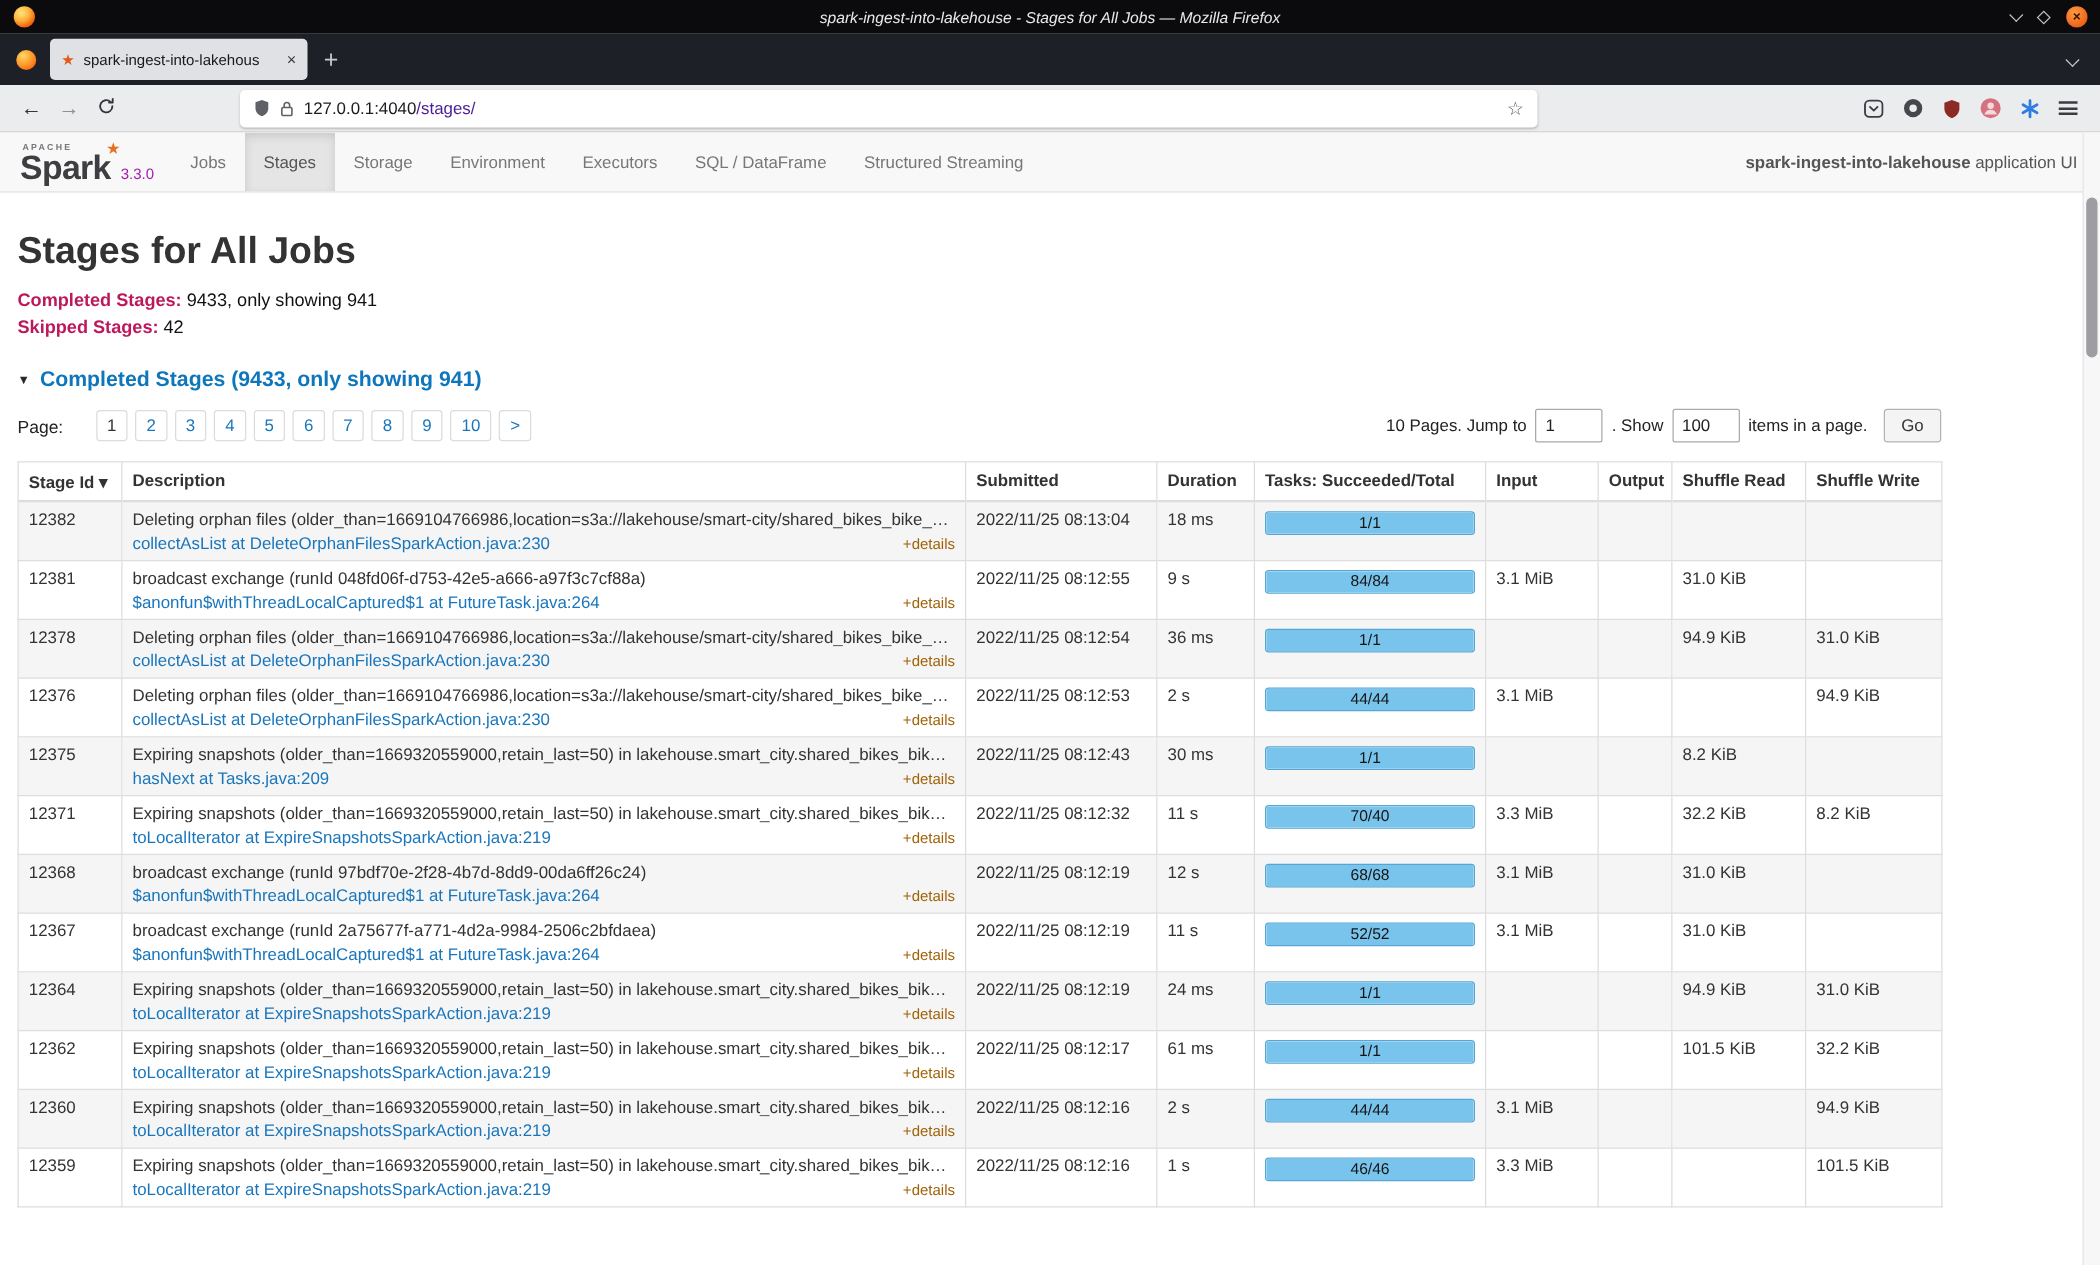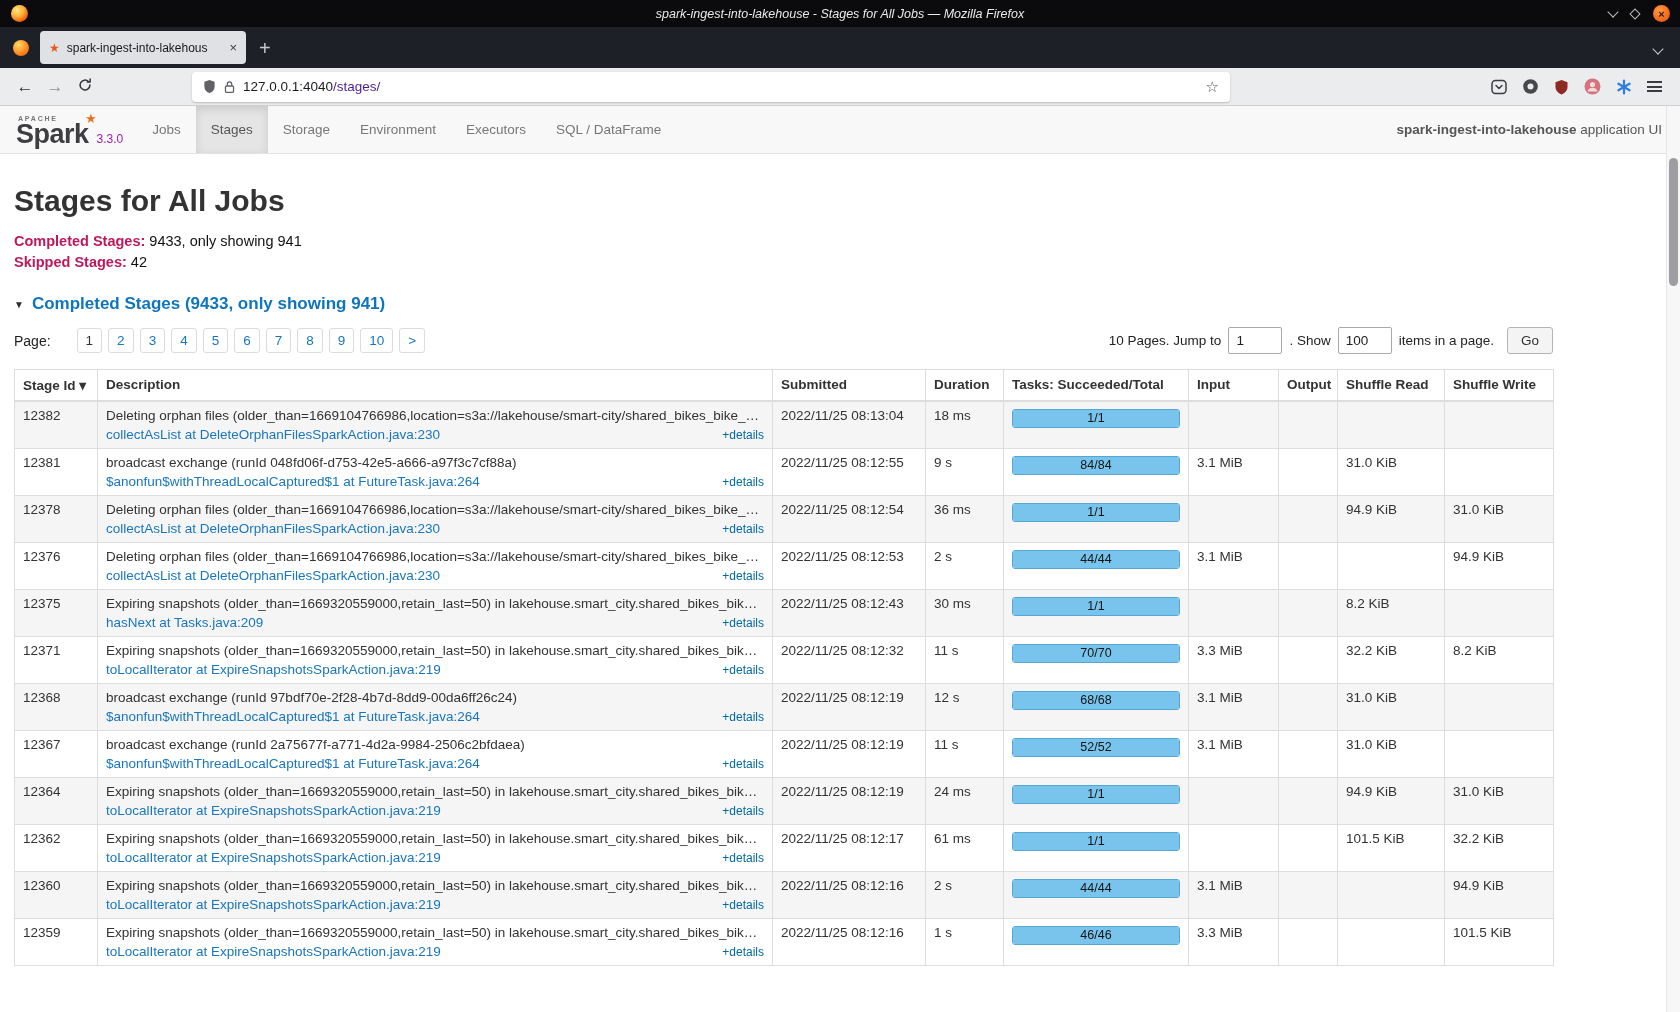--- a/index.html
+++ b/index.html
@@ -73,21 +73,21 @@
   .jump-input { width:54px; height:27px; border:1px solid #a9a9ae; border-radius:2px; padding:0 7px; font-size:13.5px; font-family:inherit; color:#222; background:#fff; }
   .go-btn { border:1px solid #b4b4b8; background:#f4f4f5; border-radius:3px; padding:5px 13px; font-size:13.5px; color:#333; margin-left:6px; font-family:inherit; cursor:pointer; }
 
   .stage-table { width:100%; border-collapse:collapse; table-layout:fixed; font-size:13.5px; color:#333; }
   .stage-table th { border:1px solid #ddd; border-bottom:2px solid #ddd; padding:7px 8px; text-align:left; vertical-align:top; font-weight:700; background:#fff; white-space:nowrap; overflow:hidden; cursor:pointer; }
   .stage-table td { border:1px solid #ddd; padding:6px 8px; vertical-align:top; white-space:nowrap; overflow:hidden; }
   .stage-table tbody tr:nth-child(odd) { background:#f5f5f5; }
   .desc1 { overflow:hidden; text-overflow:ellipsis; }
   .desc2 { display:flex; justify-content:space-between; align-items:baseline; margin-top:4px; }
   a.desc-link { color:#1976bc; text-decoration:none; overflow:hidden; text-overflow:ellipsis; }
-  .details-toggle { color:#0369a1; font-size:12px; cursor:pointer; }
+  .details-toggle { color:#a16207; font-size:12px; cursor:pointer; }
   .progress { position:relative; height:19px; border:1px solid #54a7d4; border-radius:3px; background:#4d7c0f; overflow:hidden; margin-top:1px; }
   .progress .bar { height:100%; background:#79c4ec; }
   .progress .ptext { position:absolute; top:0; left:0; right:0; text-align:center; line-height:17px; font-size:12.5px; color:#141414; }
 
   .scroll-track { position:absolute; top:106px; right:0; bottom:0; width:14px; background:#f7f7f8; border-left:1px solid #e5e5e7; }
   .scroll-thumb { position:absolute; top:52px; left:2px; width:9px; height:128px; border-radius:5px; background:#9d9da2; cursor:pointer; }
 </style>
 <title>spark-ingest-into-lakehouse - Stages for All Jobs — Mozilla Firefox</title></head>
 <body>
 
@@ -182,20 +182,21 @@
     </div>
     <span class="spark-version">3.3.0</span>
   </div>
   <ul class="spark-nav" id="spark-nav">
       <li>Jobs</li>
       <li class="active">Stages</li>
       <li>Storage</li>
       <li>Environment</li>
       <li>Executors</li>
       <li>SQL / DataFrame</li>
+      <li>Structured Streaming</li>
     </ul>
   <div class="app-info">
     <span class="appname">spark-ingest-into-lakehouse</span>
     <span>application UI</span>
   </div>
 </div>
 
 <div class="content">
   <h1 class="page-title">Stages for All Jobs</h1>
 
@@ -381,21 +382,21 @@
       <div class="desc2">
         <a class="desc-link" href="#">toLocalIterator at ExpireSnapshotsSparkAction.java:219</a>
         <span class="details-toggle">+details</span>
       </div>
     </td>
     <td class="c-sub">2022/11/25 08:12:32</td>
     <td class="c-dur">11 s</td>
     <td>
       <div class="progress">
         <div class="bar" style="width: 100%;"></div>
-        <div class="ptext">70/70</div>
+        <div class="ptext">70/40</div>
       </div>
     </td>
     <td class="c-in">3.3 MiB</td>
     <td class="c-out"></td>
     <td class="c-sr">32.2 KiB</td>
     <td class="c-sw">8.2 KiB</td>
   </tr>
         <tr>
     <td class="c-id">12368</td>
     <td>

